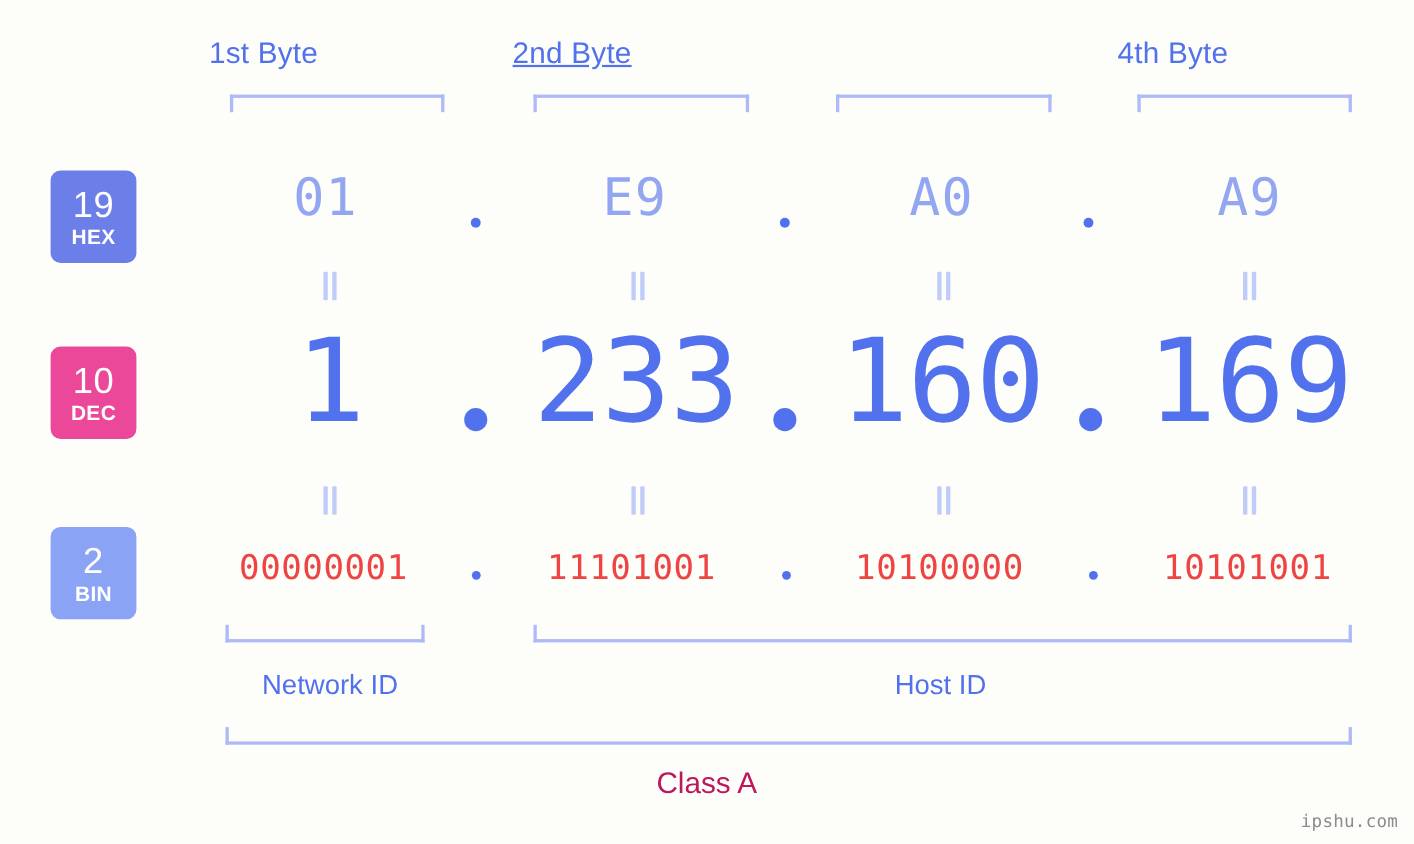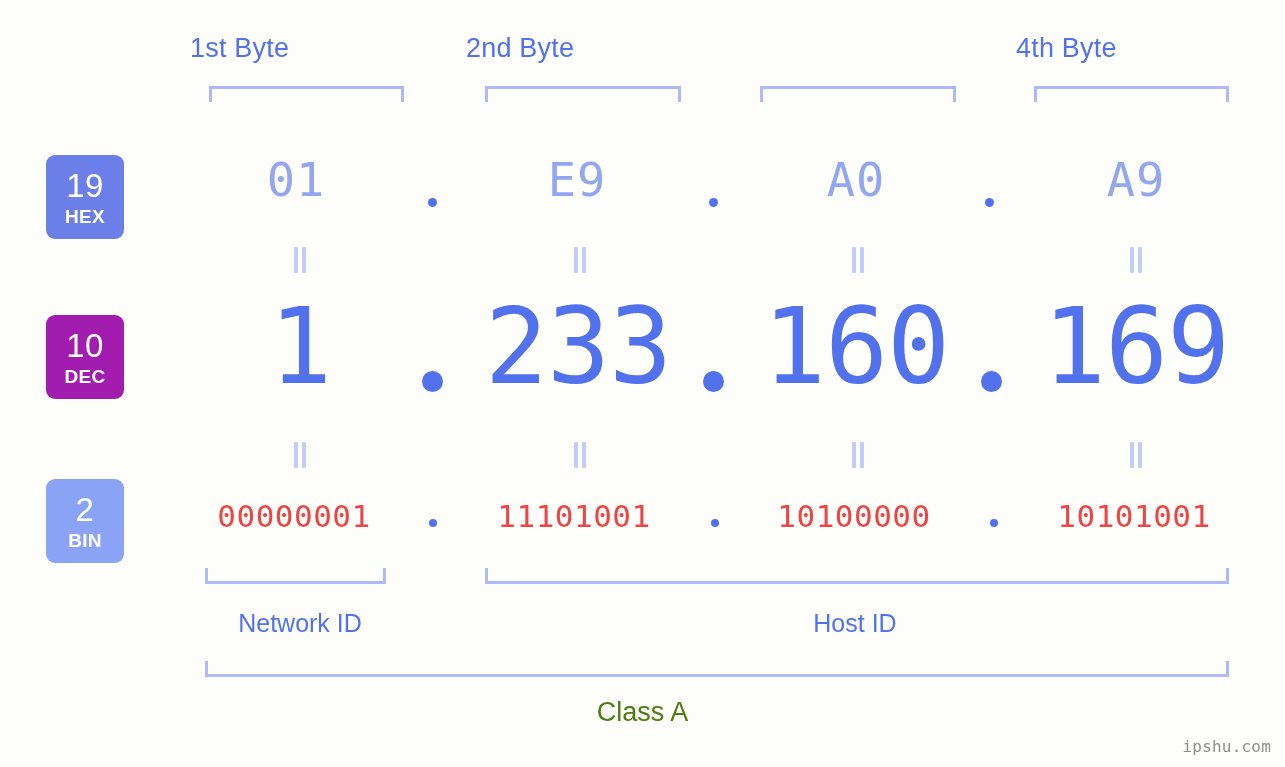--- a/index.html
+++ b/index.html
@@ -72,21 +72,21 @@
     font-weight: 400;
     letter-spacing: .5px;
   }
   .badge .nm {
     font-size: 19px;
     font-weight: 700;
     margin-top: 5px;
     letter-spacing: .3px;
   }
   .badge-hex { top: 155px; background: #6c7ee8; }
-  .badge-dec { top: 315px; background: #a21caf; }
+  .badge-dec { top: 315px; background: #ec4899; }
   .badge-bin { top: 479px; background: #8ba3f5; }
 
   
   .cell {
     position: absolute;
     text-align: center;
     white-space: nowrap;
     font-family: "DejaVu Sans Mono", monospace;
   }
 
@@ -156,42 +156,42 @@
   }
 
   
   .class-label {
     position: absolute;
     top: 697px;
     width: 1285px;
     left: 0;
     text-align: center;
     font-size: 27px;
-    color: #4d7c0f;
+    color: #be185d;
     white-space: nowrap;
   }
 
   
   .watermark {
     position: absolute;
     right: 14px;
     bottom: 11px;
     font-family: "DejaVu Sans Mono", monospace;
     font-size: 16px;
     color: #8c8c8c;
     letter-spacing: .2px;
   }
 </style>
 </head>
 <body>
 
 <div id="stage">
 
   <div class="byte-label" style="left:190px;">1st Byte</div>
-  <div class="byte-label" style="left:466px;">2nd Byte</div>
+  <div class="byte-label" style="left:466px;text-decoration:underline;">2nd Byte</div>
   <div class="byte-label" style="left:1016px;">4th Byte</div>
 
   <div class="bracket-down" style="left:209px;  top:86px; width:195px;"></div>
   <div class="bracket-down" style="left:485px;  top:86px; width:196px;"></div>
   <div class="bracket-down" style="left:760px;  top:86px; width:196px;"></div>
   <div class="bracket-down" style="left:1034px; top:86px; width:195px;"></div>
 
   <div class="badge badge-hex">
     <span class="num">19</span>
     <span class="nm">HEX</span>

